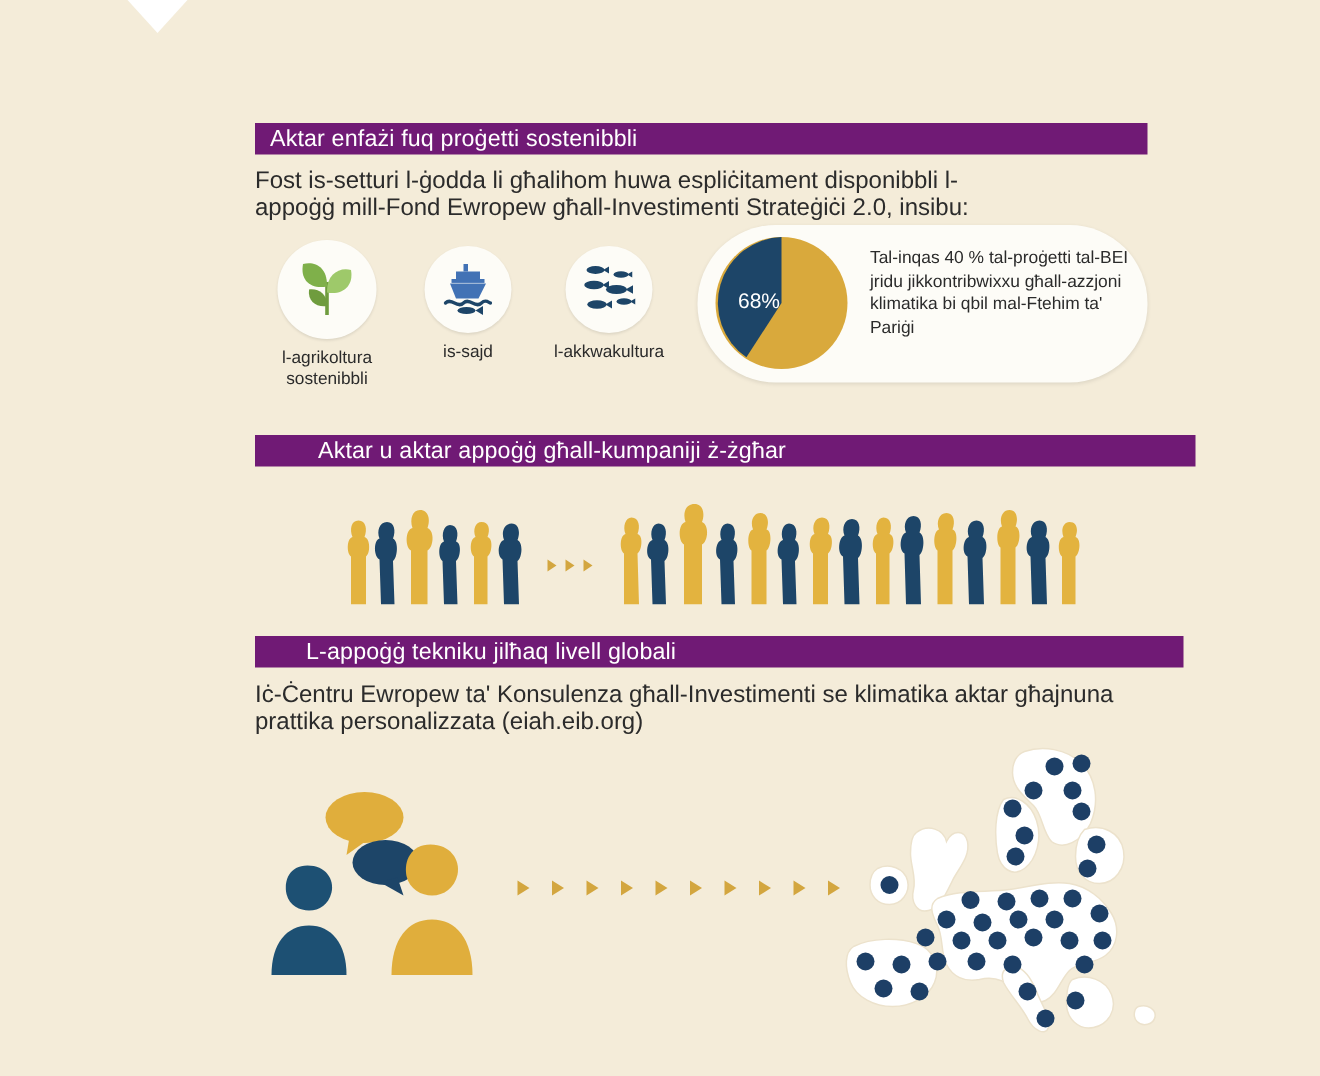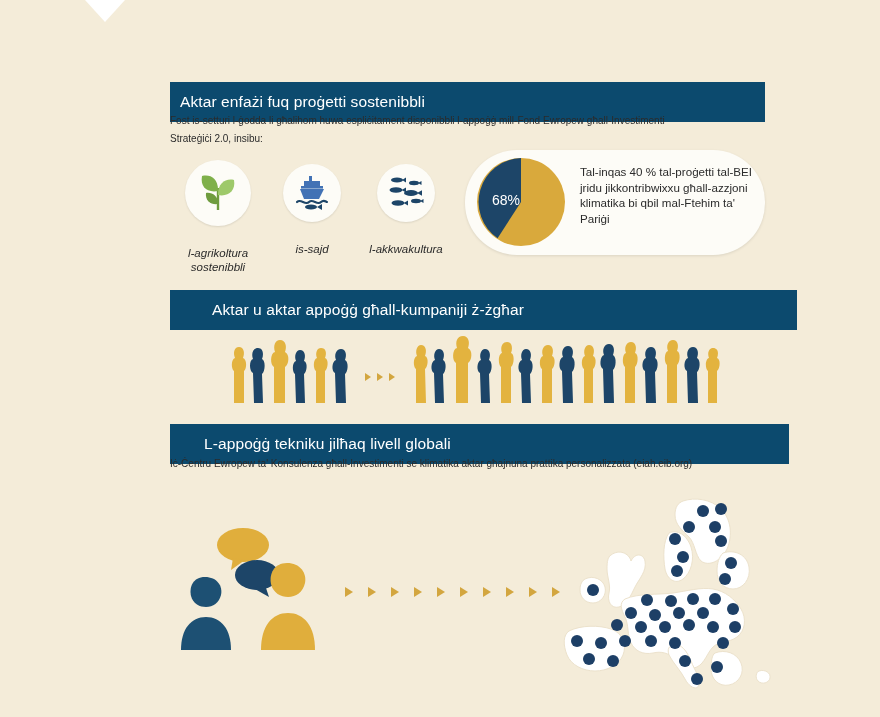--- a/index.html
+++ b/index.html
@@ -14,48 +14,48 @@
   
   .top-notch{
     position:absolute;left:85px;top:0;width:0;height:0;
     border-left:20px solid transparent;
     border-right:20px solid transparent;
     border-top:22px solid #ffffff;
   }
 
   
   .bar{
-    position:absolute;left:170px;width:595px;height:40px;
-    background:#0c4a6e;display:flex;align-items:center;
+    position:absolute;left:170px;width:595px;height:21px;
+    background:#701a75;display:flex;align-items:center;
   }
   .bar span{
     color:#ffffff;font-size:15.5px;padding-left:10px;
     letter-spacing:.1px;white-space:nowrap;
   }
   #bar1{top:82px;}
   #bar2{top:290px;padding-left:32px;}
   #bar3{top:424px;padding-left:24px;}
 
   .para{
     position:absolute;left:170px;width:520px;
-    color:#2b2b2b;font-size:10px;line-height:17.5px;
+    color:#2b2b2b;font-size:16px;line-height:17.5px;
   }
   #para1{top:112px;}
   #para3{top:455px;width:580px;}
 
   
   .icon-row{position:absolute;left:170px;top:160px;width:290px;height:105px;}
   .icon-item{position:absolute;text-align:center;}
   .icon-circle{
     width:66px;height:66px;border-radius:50%;
     background:#fdfcf7;box-shadow:0 1px 2px rgba(0,0,0,.10);
     display:flex;align-items:center;justify-content:center;margin:0 auto;
   }
   .icon-label{
-    margin-top:20px;font-size:11.5px;color:#2b2b2b;line-height:14px;font-style:italic;
+    margin-top:6px;font-size:11.5px;color:#2b2b2b;line-height:14px;
   }
   #ico-agri{left:0px;top:0px;width:96px;}
   #ico-fish{left:105px;top:4px;width:74px;}
   #ico-aqua{left:186px;top:4px;width:100px;}
   #ico-fish .icon-circle,#ico-aqua .icon-circle{width:58px;height:58px;}
 
   
   .capsule{
     position:absolute;left:465px;top:150px;width:300px;height:105px;
     background:#fdfcf7;border-radius:52px;

